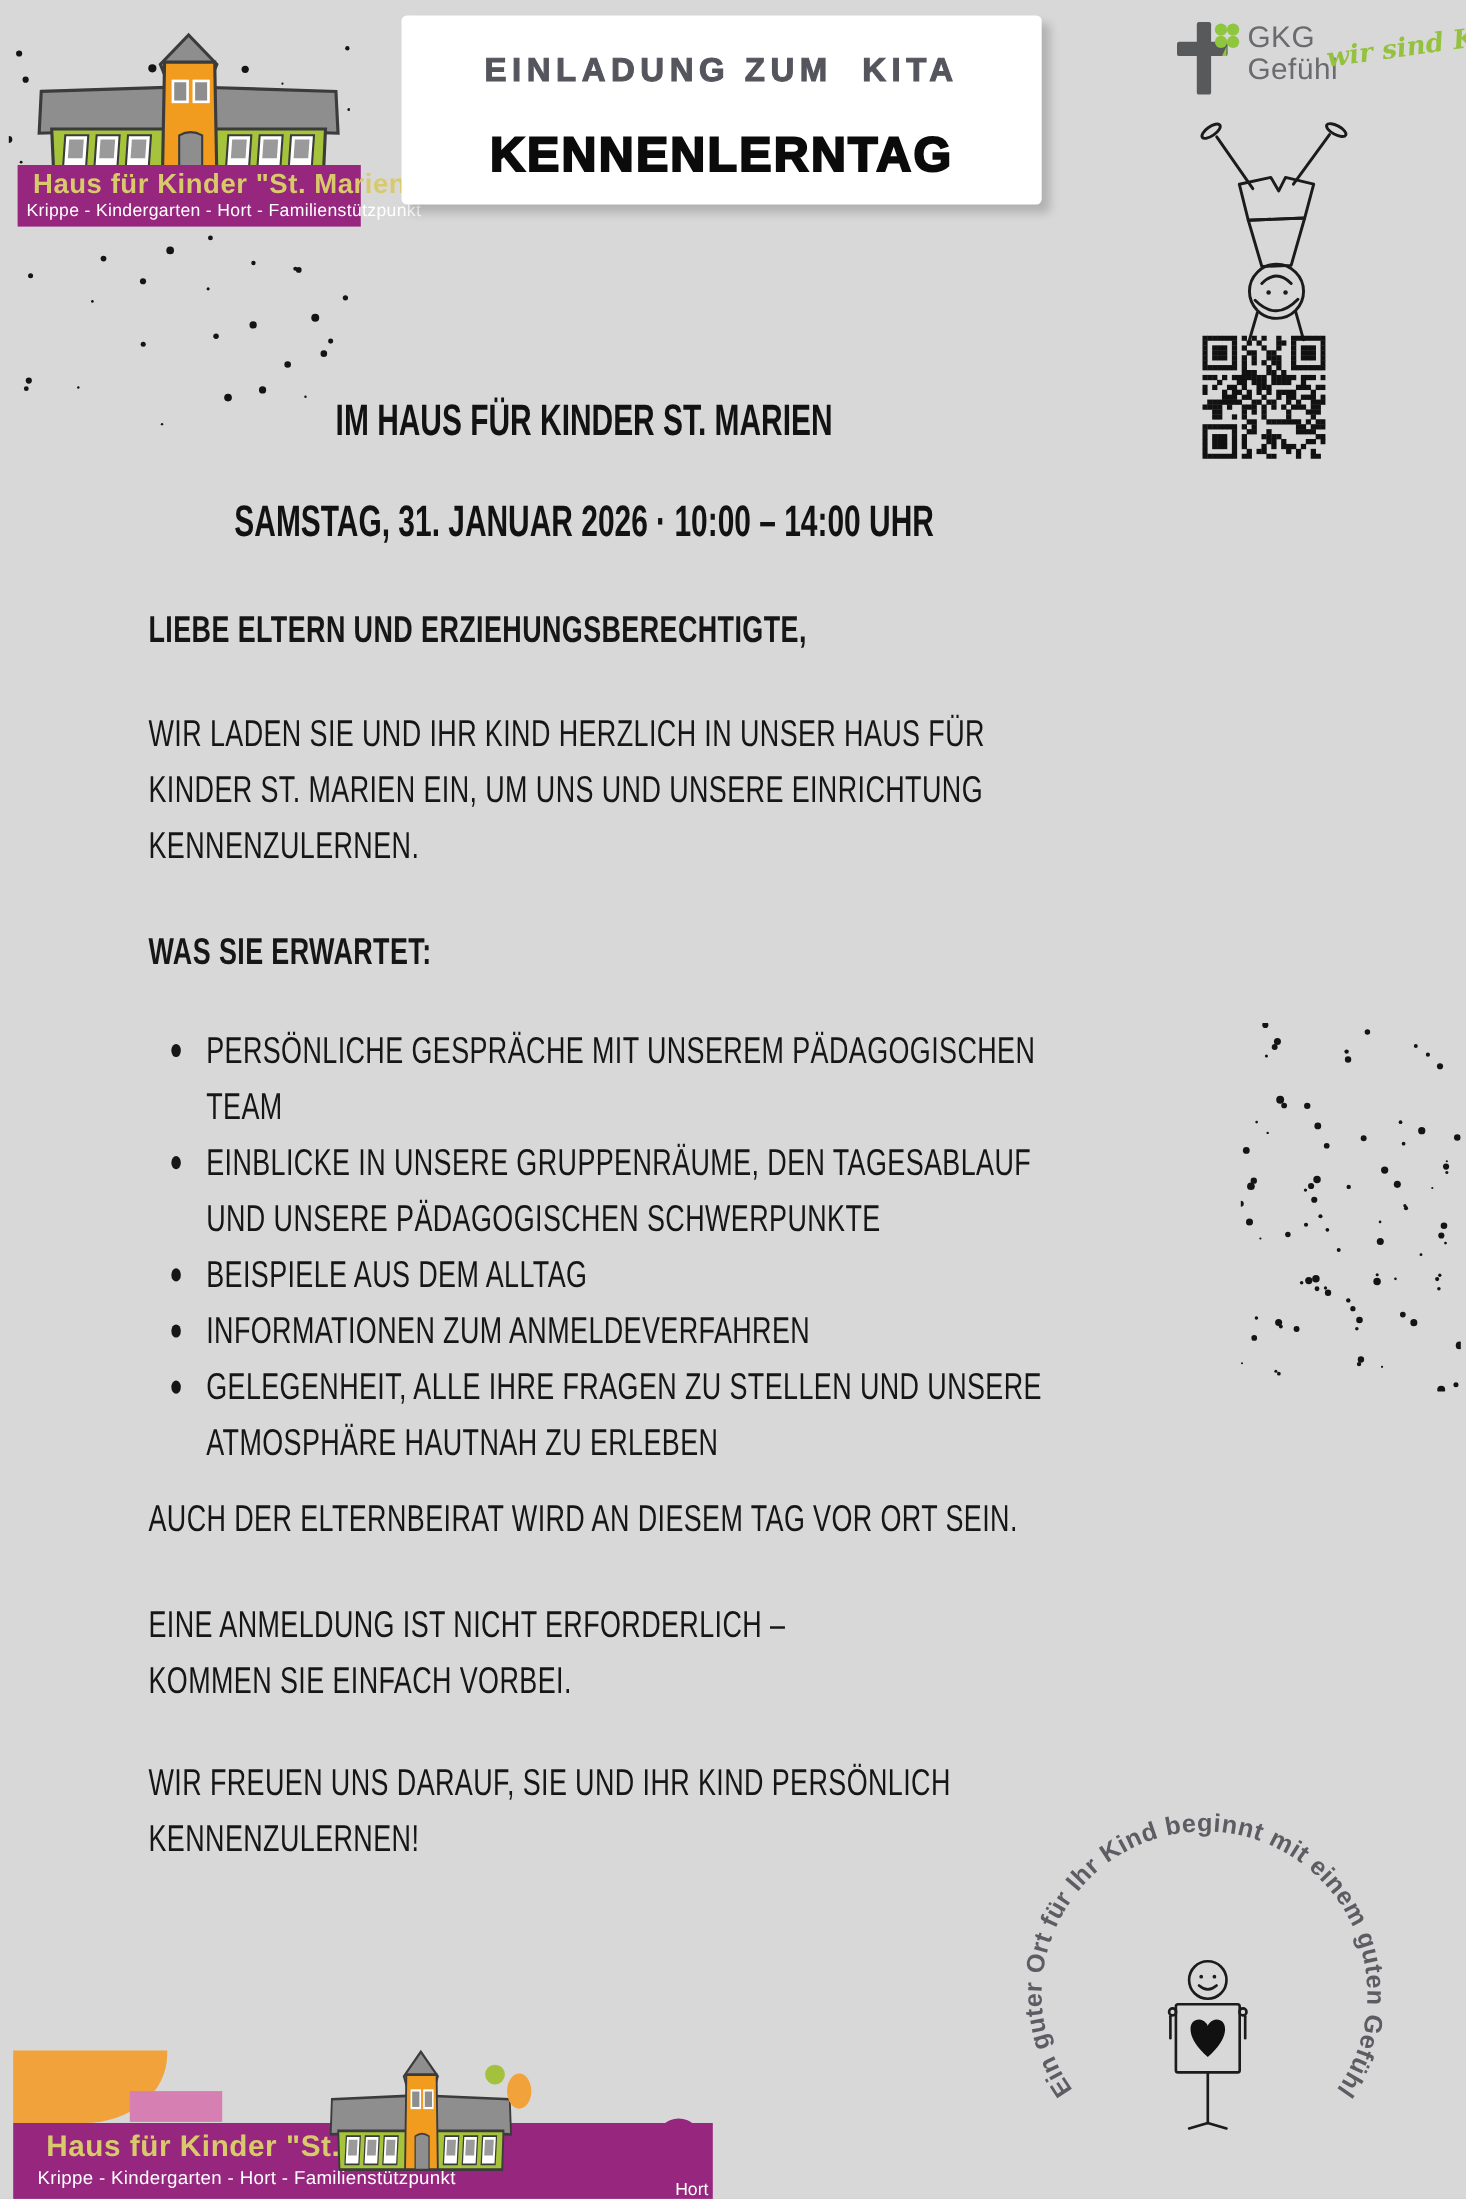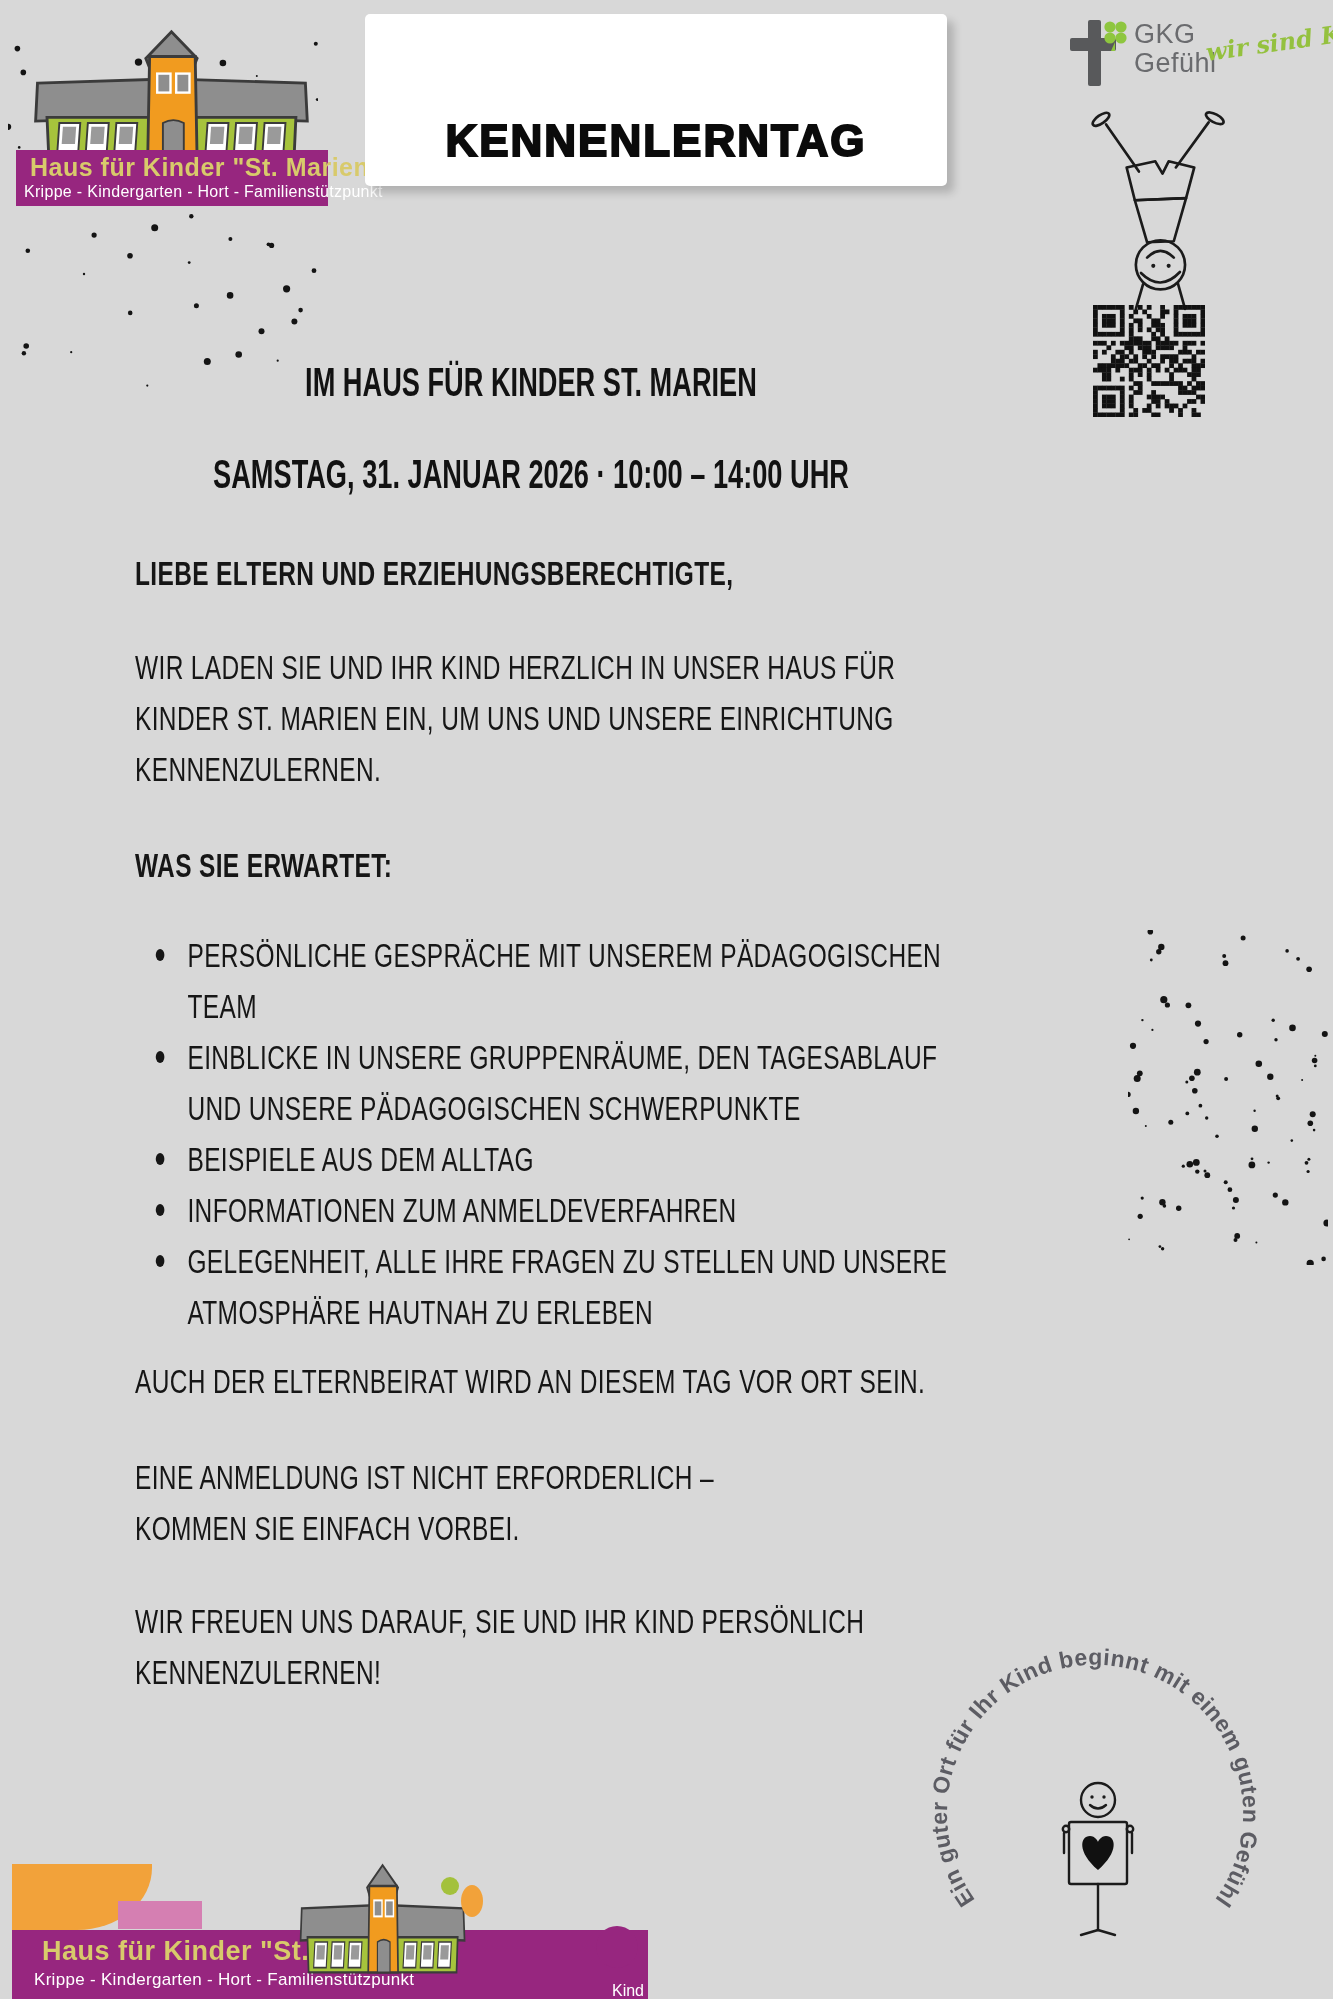--- a/index.html
+++ b/index.html
@@ -314,20 +314,21 @@
     <svg class="logo-house-top" viewBox="0 0 300 140" preserveAspectRatio="none">
         <use href="#sym-house"></use>
       </svg>
     <div class="logo-banner">
       <div class="logo-title">Haus für Kinder  "St. Marien"</div>
       <div class="logo-subtitle">Krippe - Kindergarten - Hort - Familienstützpunkt</div>
     </div>
   </div>
 
   <div class="title-box">
+    <div class="title-line1">EINLADUNG ZUM  KITA</div>
     <div class="title-line2">KENNENLERNTAG</div>
   </div>
 
   <div class="gkg">
     <svg class="gkg-cross" width="62" height="72" viewBox="0 0 62 72">
       <rect x="20" y="2" width="13" height="66" rx="2" fill="#58595b"></rect>
       <rect x="2" y="20" width="46" height="13" rx="2" fill="#58595b"></rect>
       <g fill="#8ec63f">
         <circle cx="42" cy="9" r="5.6"></circle>
         <circle cx="53" cy="9" r="5.6"></circle>
@@ -719,21 +720,21 @@
       <path d="M 173 282 L 156 287"></path>
       <path d="M 173 282 L 190 287"></path>
     </g>
   </svg>
 
   <div class="f-orange"></div>
   <div class="f-pink"></div>
   <div class="f-banner">
     <div class="f-title">Haus für Kinder  "St. Marien"</div>
     <div class="f-subtitle">Krippe - Kindergarten - Hort - Familienstützpunkt</div>
-    <div class="f-home">Kind</div>
+    <div class="f-home">Hort</div>
   </div>
   <svg class="f-house" viewBox="0 0 300 140" preserveAspectRatio="none">
       <use href="#sym-house"></use>
     </svg>
   <div class="f-green-circle"></div>
   <div class="f-orange-ellipse"></div>
   <div class="f-purple-circle"></div>
 
 </div>
 

